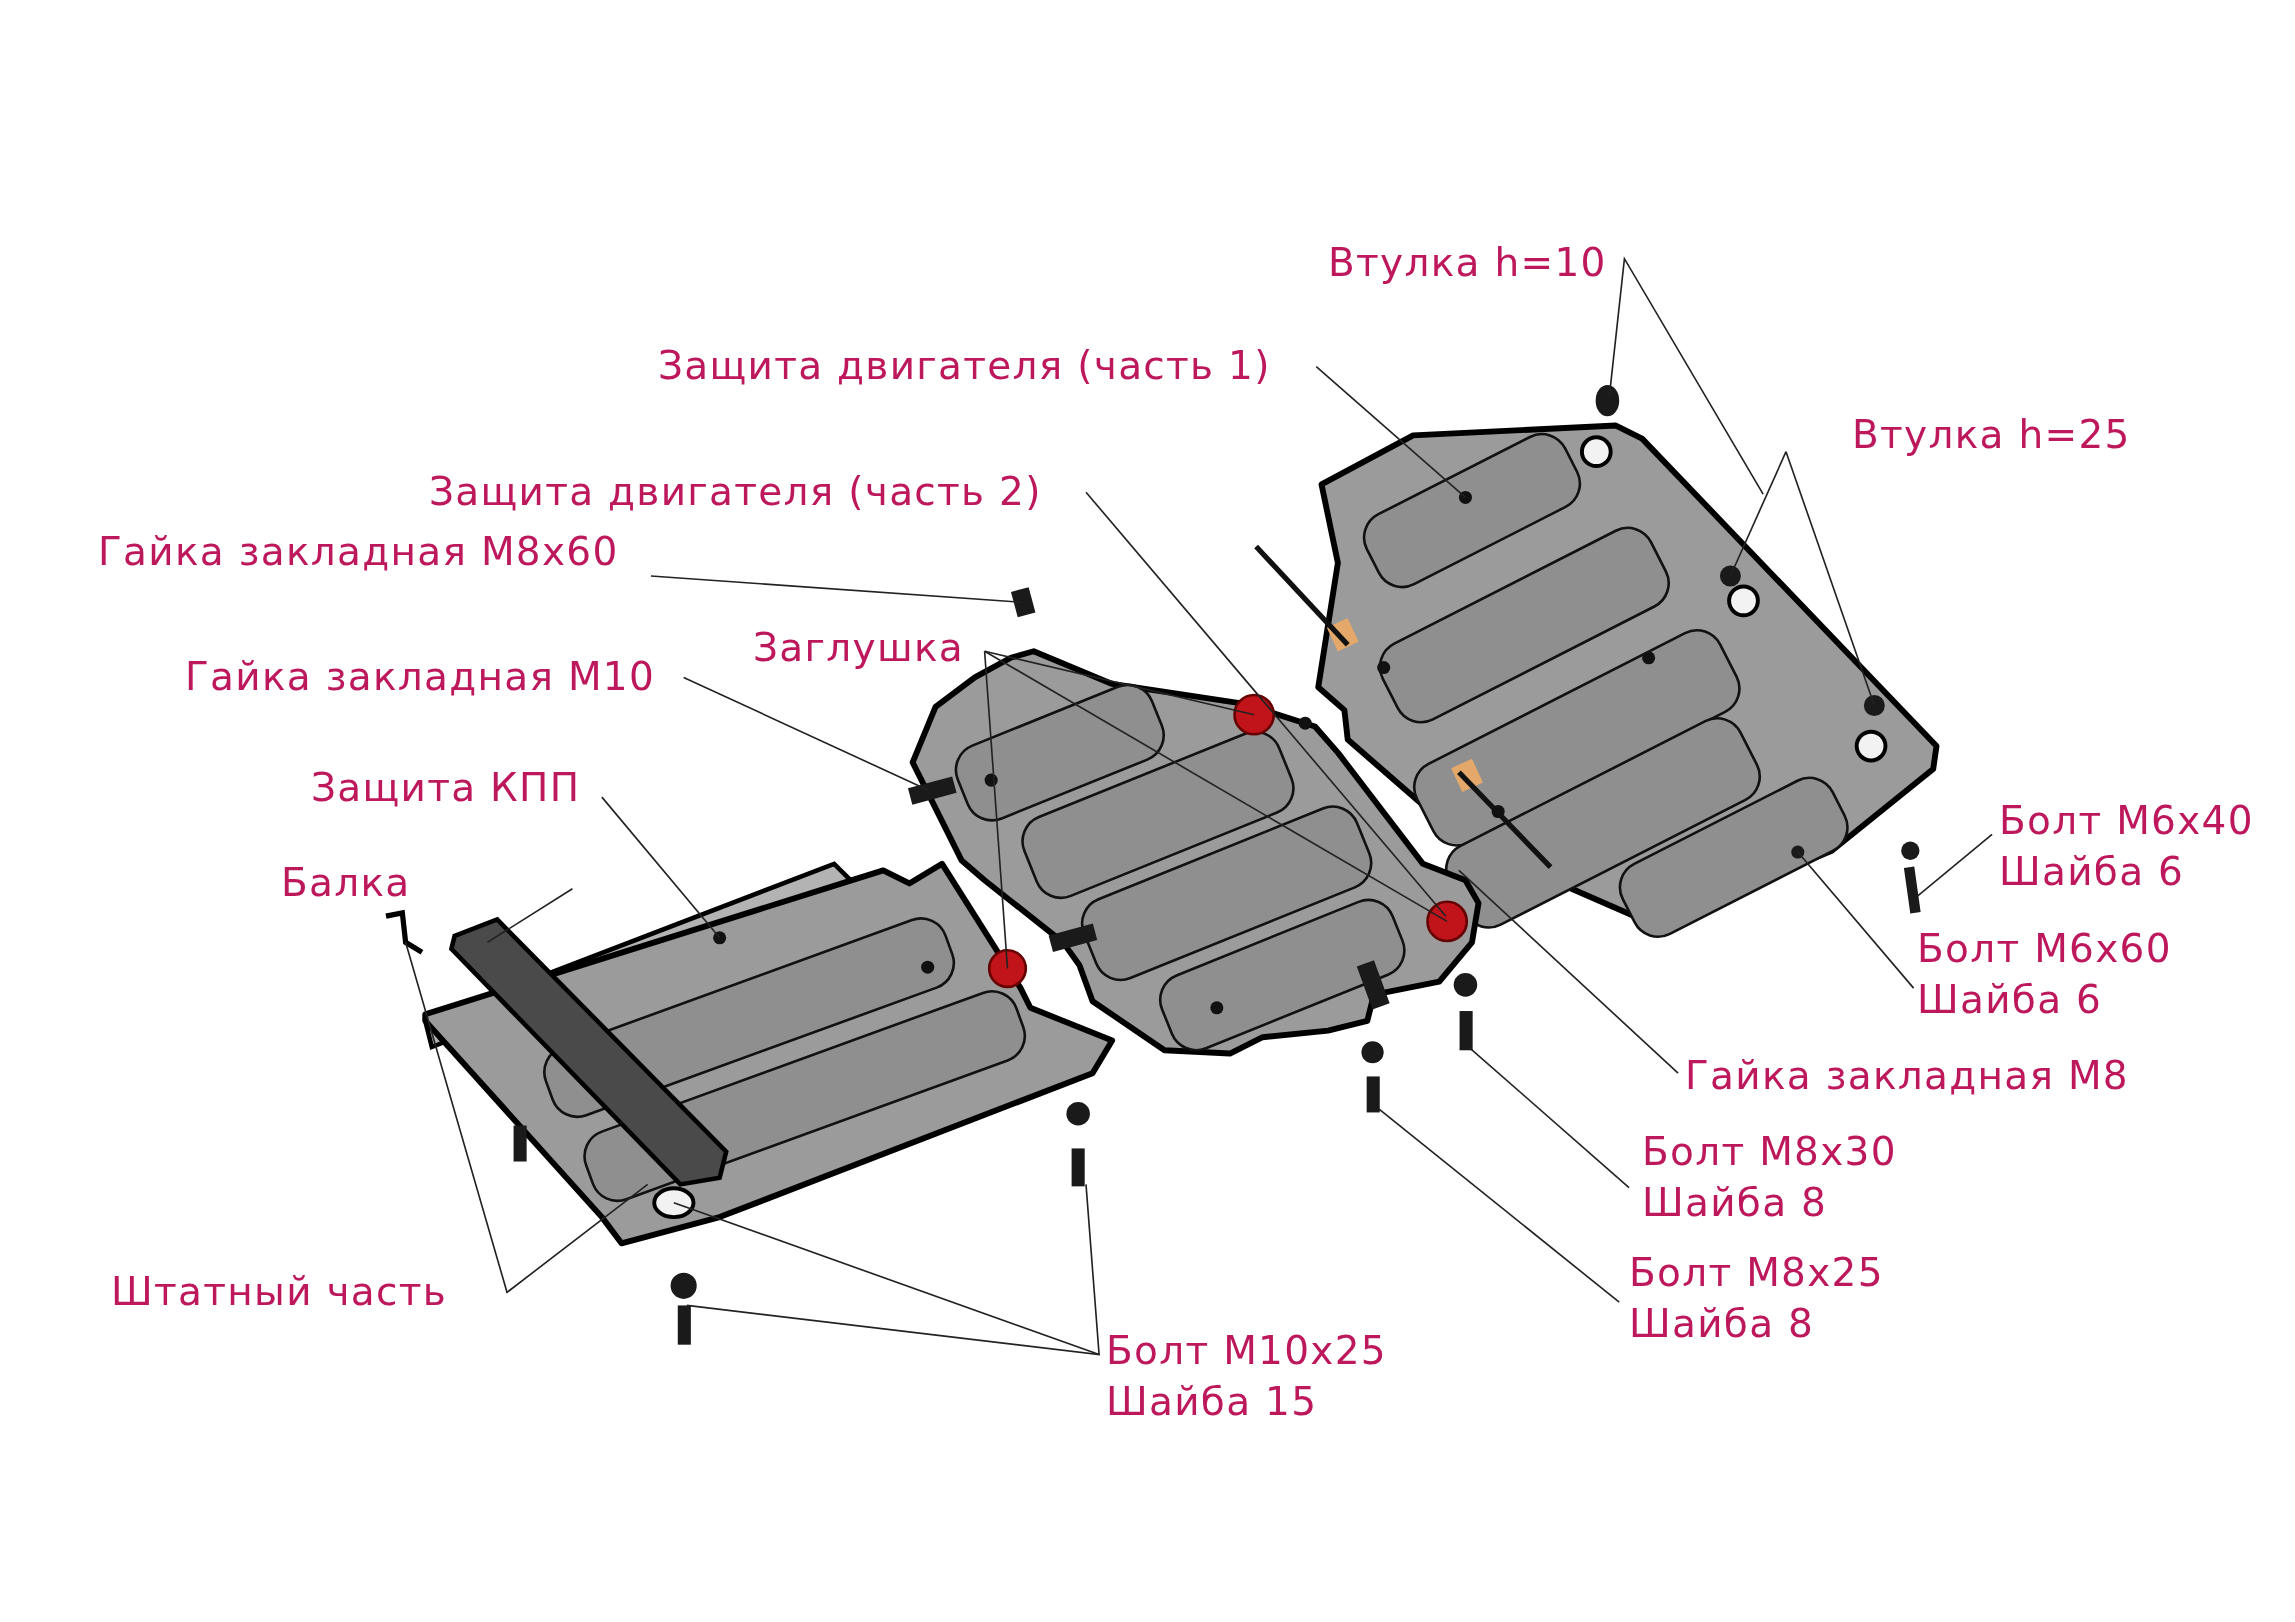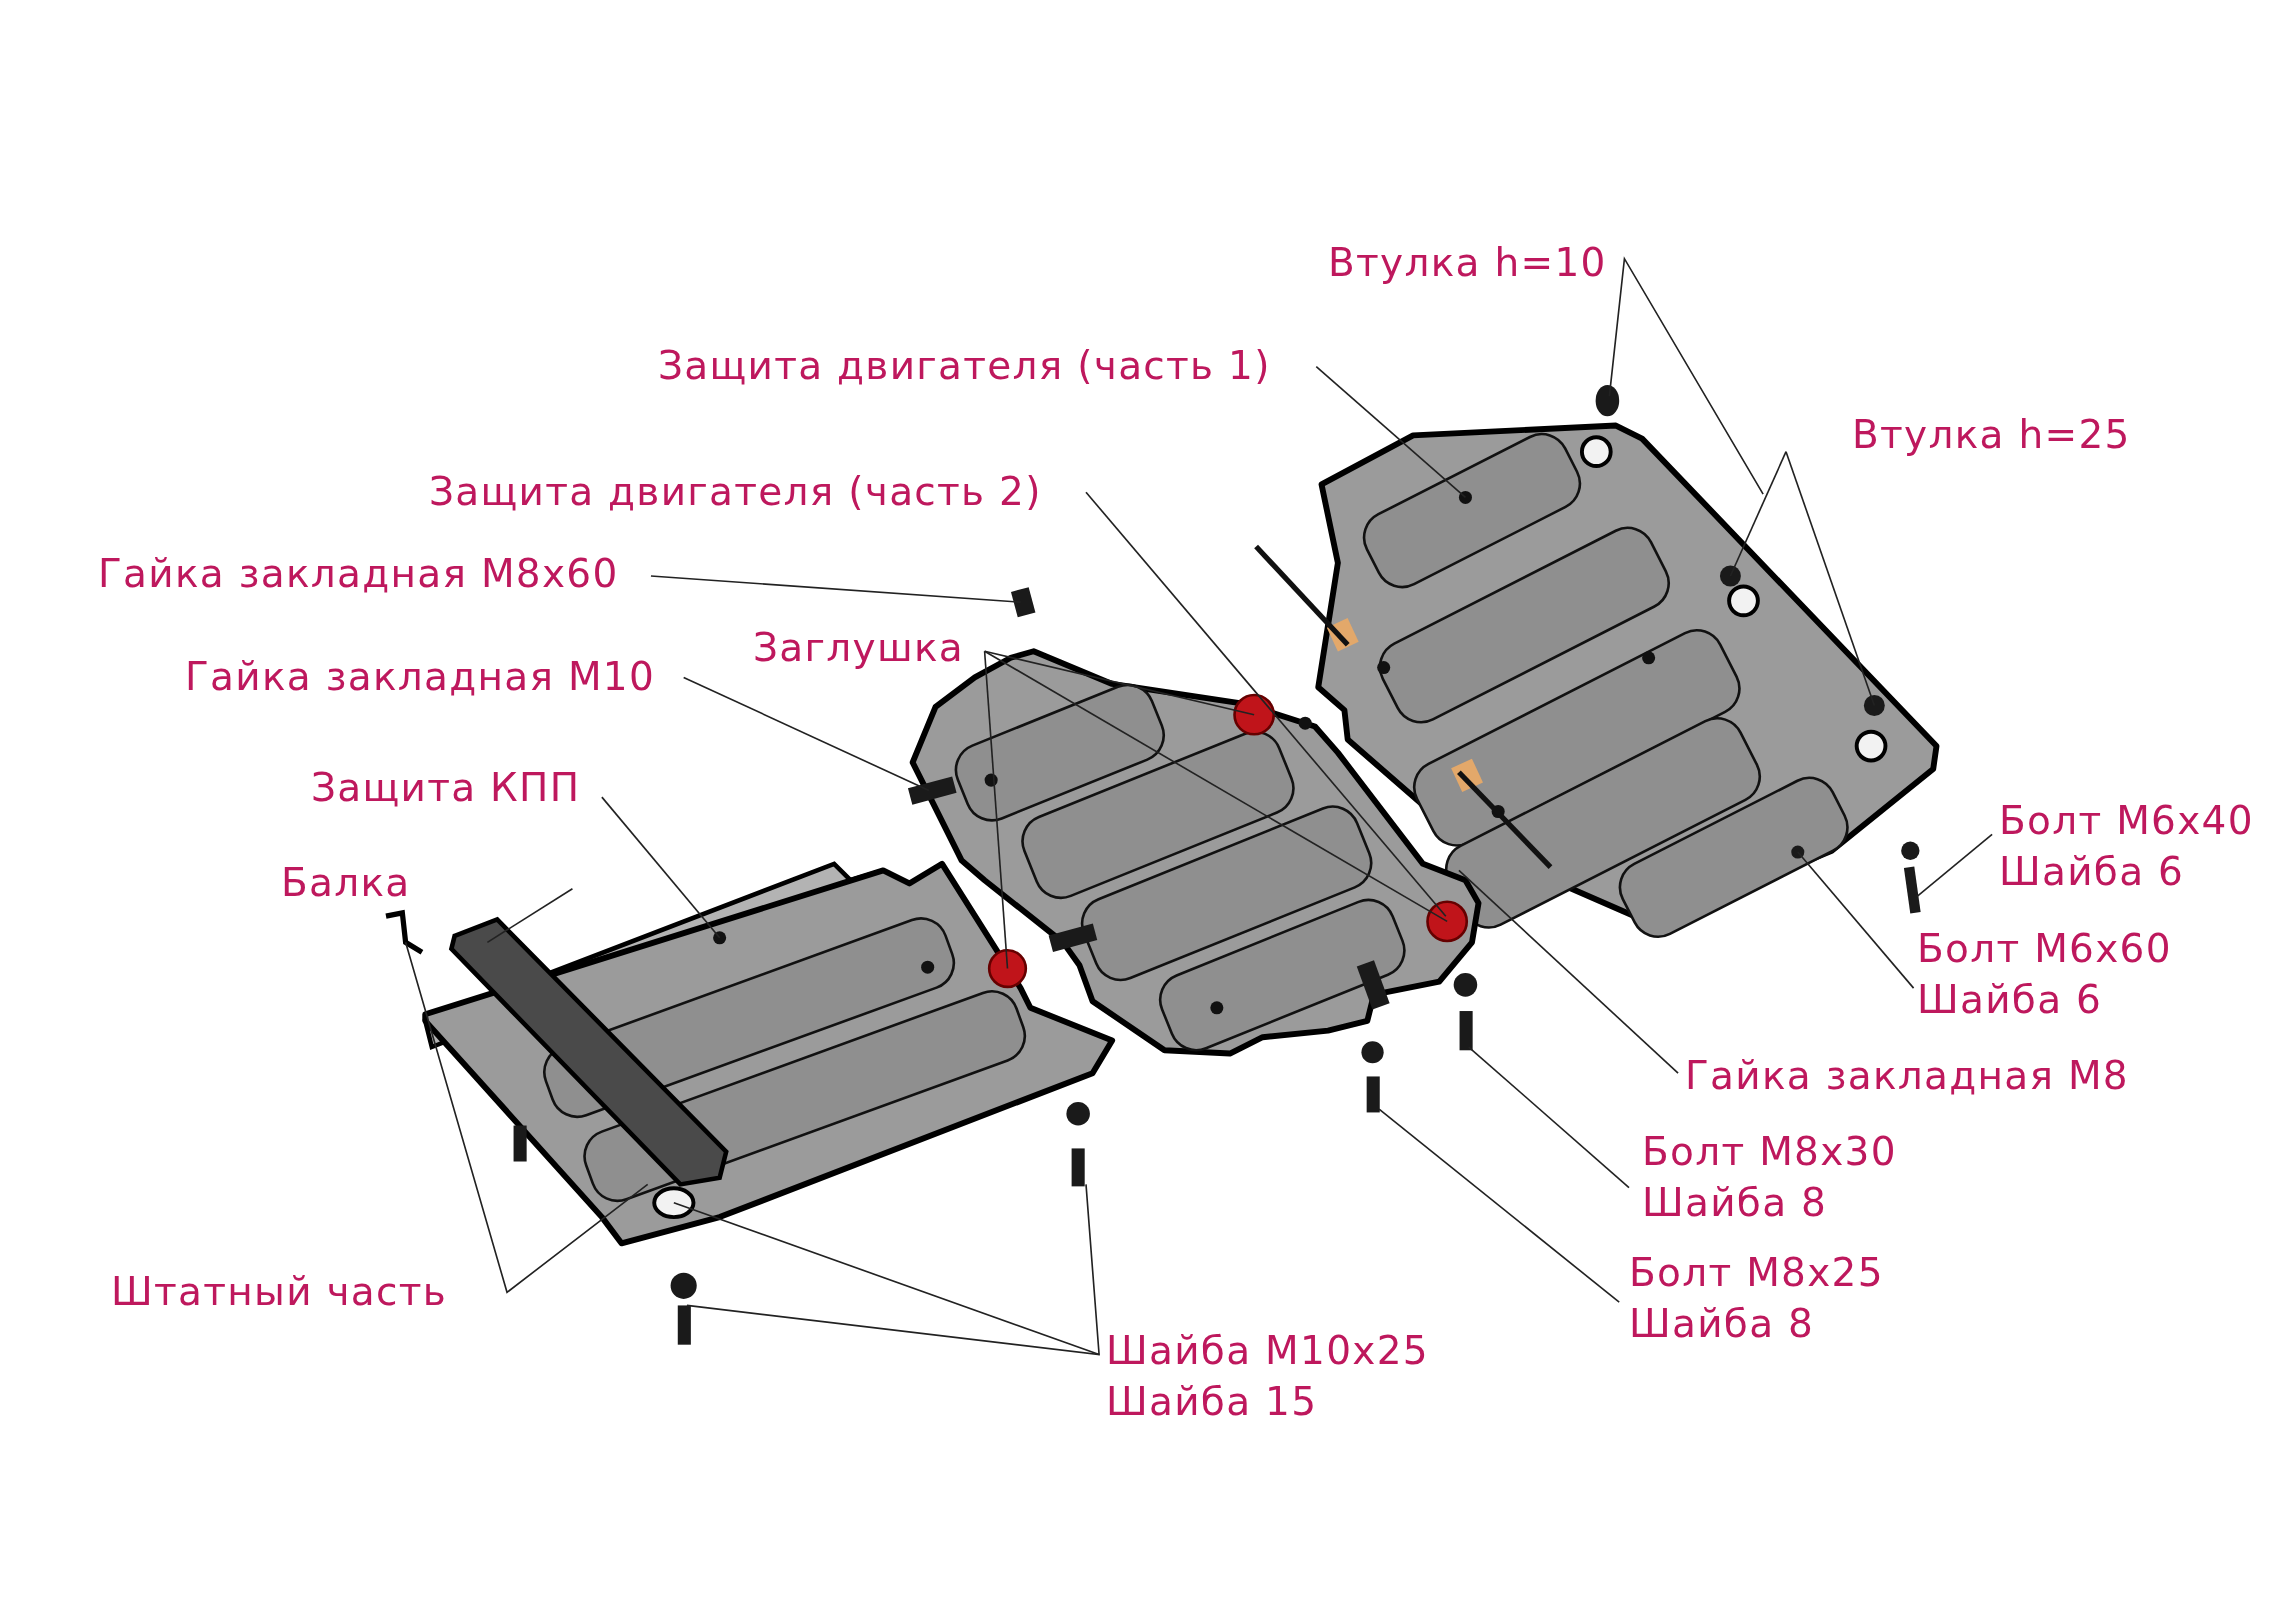--- a/index.html
+++ b/index.html
@@ -126,21 +126,21 @@
 </div>
 <div class="label" style="left:658px; top:340px;">
   <span>Защита двигателя (часть 1)</span>
 </div>
 <div class="label" style="left:1852px; top:409px;">
   <span>Втулка h=25</span>
 </div>
 <div class="label" style="left:429px; top:466px;">
   <span>Защита двигателя (часть 2)</span>
 </div>
-<div class="label" style="left:98px; top:548px;">
+<div class="label" style="left:98px; top:526px;">
   <span>Гайка закладная M8x60</span>
 </div>
 <div class="label" style="left:753px; top:622px;">
   <span>Заглушка</span>
 </div>
 <div class="label" style="left:173px; top:651px;margin-left:12px;">
   <span>Гайка закладная M10</span>
 </div>
 <div class="label" style="left:311px; top:762px;">
   <span>Защита КПП</span>
@@ -164,16 +164,16 @@
   <span>Шайба 8</span>
 </div>
 <div class="label" style="left:1629px; top:1247px;">
   <span>Болт M8x25</span>
   <span>Шайба 8</span>
 </div>
 <div class="label" style="left:111px; top:1266px;">
   <span>Штатный часть</span>
 </div>
 <div class="label" style="left:1106px; top:1325px;">
-  <span>Шайба M10x25</span>
+  <span>Болт M10x25</span>
   <span>Шайба 15</span>
 </div>
 
 
 </body></html>

